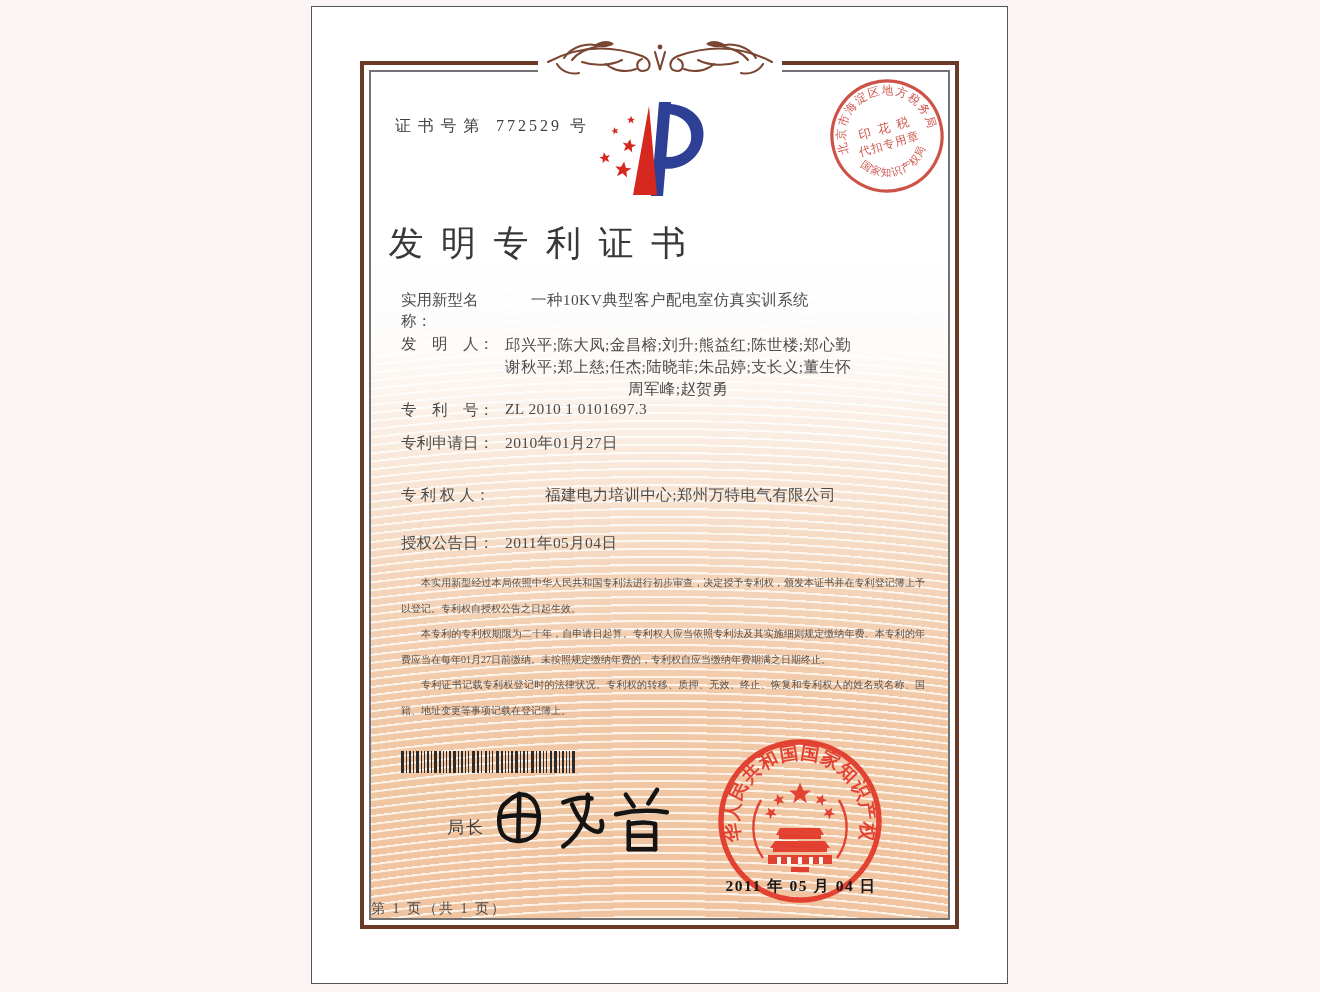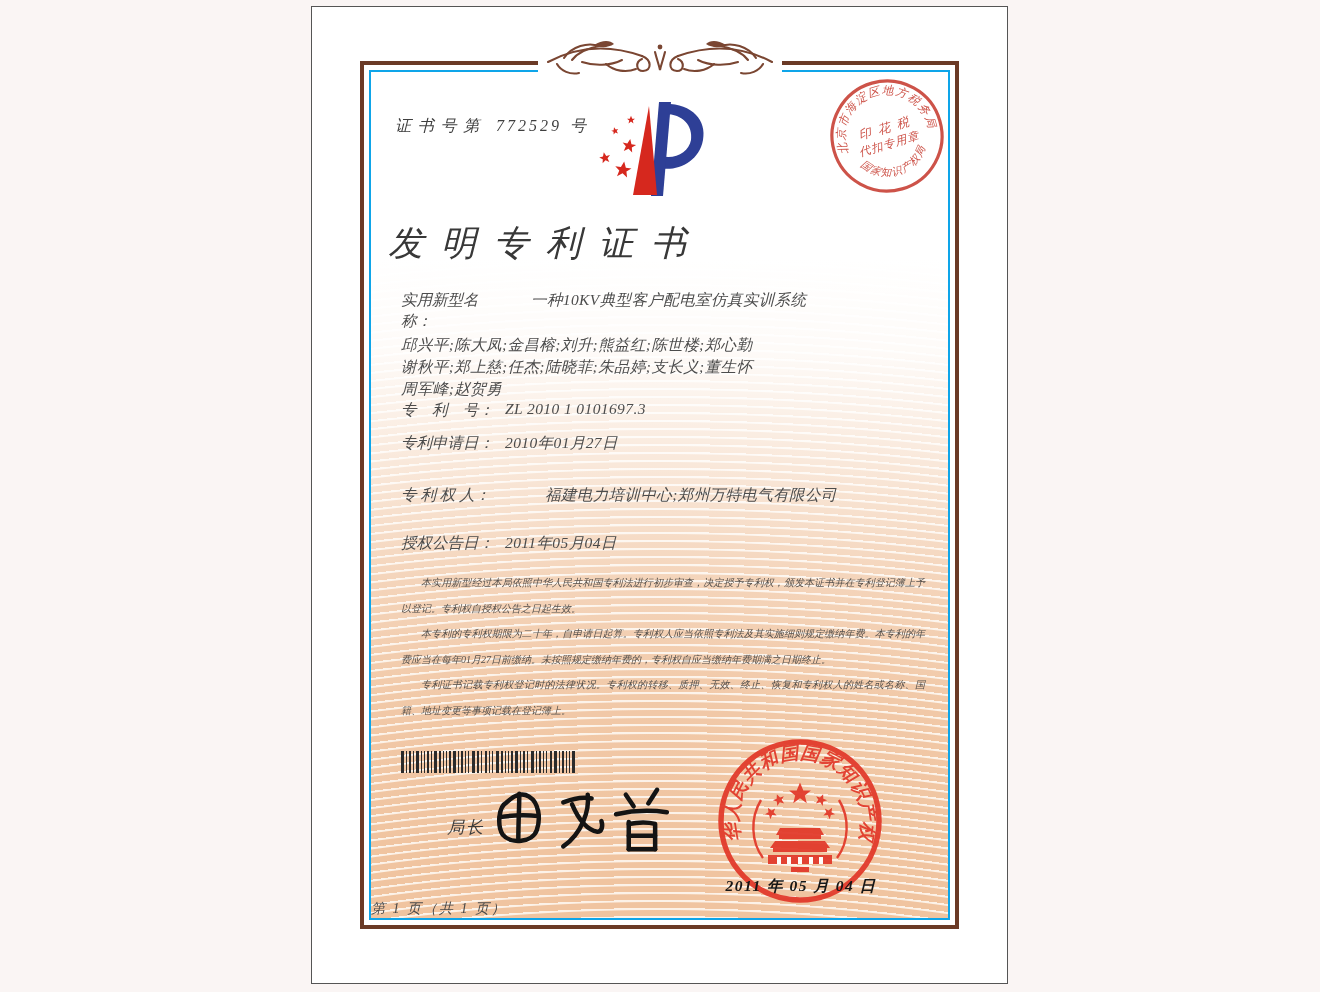--- a/index.html
+++ b/index.html
@@ -10,22 +10,21 @@
   .page{
     position:absolute;left:311px;top:6px;width:697px;height:978px;
     background:#ffffff;border:1px solid #555;box-sizing:border-box;
   }
   .frame{
     position:absolute;left:48px;right:48px;top:54px;bottom:54px;
     border:4px solid #6b3a26;
   }
   .frame-inner{
     position:absolute;left:5px;right:5px;top:5px;bottom:5px;
-    border:2px solid #0ea5e9;
-    font-style:italic;
+    border:2px solid #737373;
   }
   .content{
     position:absolute;left:0;right:0;top:0;bottom:0;overflow:hidden;
     background-color:#fff;
     background-image:
       linear-gradient(to bottom,
         rgba(255,255,255,1) 0%, rgba(255,255,255,1) 22%,
         rgba(255,255,255,.93) 33%, rgba(255,255,255,.62) 46%,
         rgba(255,255,255,.28) 60%, rgba(255,255,255,.08) 75%,
         rgba(255,255,255,0) 92%),
@@ -46,21 +45,21 @@
     position:absolute;left:456px;top:4px;width:120px;height:120px;
     transform:rotate(-16deg);opacity:.92;
   }
   .doc-title{
     position:absolute;left:0;right:0;top:148px;
     font-size:35px;color:#383838;letter-spacing:.5em;text-indent:.5em;
   }
   .field{position:absolute;left:30px;display:flex;font-size:15.5px;color:#4c4c4c;}
   .field .lbl{width:104px;flex:none;}
   .field .val{letter-spacing:.4px;}
-  .inv-line{line-height:22px;}
+  .inv-line{line-height:22px;text-align:center;}
   .paras{
     position:absolute;left:30px;width:524px;top:498px;
     font-size:10px;line-height:25.5px;color:#55504c;text-align:justify;
   }
   .paras p{margin:0;text-indent:2em;}
   .barcode{position:absolute;left:30px;top:679px;width:175px;height:22px;}
   .sig-label{position:absolute;left:76px;top:744px;font-size:17px;color:#3c3c3c;letter-spacing:2px;}
   .sig{position:absolute;left:118px;top:700px;width:215px;height:100px;}
   .seal{position:absolute;left:344px;top:664px;width:172px;height:172px;opacity:.95;}
   .seal-date{
@@ -143,20 +142,21 @@
         </svg>
 
         <div class="doc-title">发明专利证书</div>
 
         <div class="field" style="top:218px;gap:26px;">
           <span class="lbl">实用新型名称：</span>
           <span class="val">一种10KV典型客户配电室仿真实训系统</span>
         </div>
 
         <div class="field" style="top:262px;">
+          <span class="lbl">发　明　人：</span>
           <span class="val">
             <div class="inv-line">邱兴平;陈大凤;金昌榕;刘升;熊益红;陈世楼;郑心勤</div>
             <div class="inv-line">谢秋平;郑上慈;任杰;陆晓菲;朱品婷;支长义;董生怀</div>
             <div class="inv-line">周军峰;赵贺勇</div>
           </span>
         </div>
 
         <div class="field" style="top:328px;">
           <span class="lbl">专　利　号：</span>
           <span class="val">ZL  2010  1  0101697.3</span>

